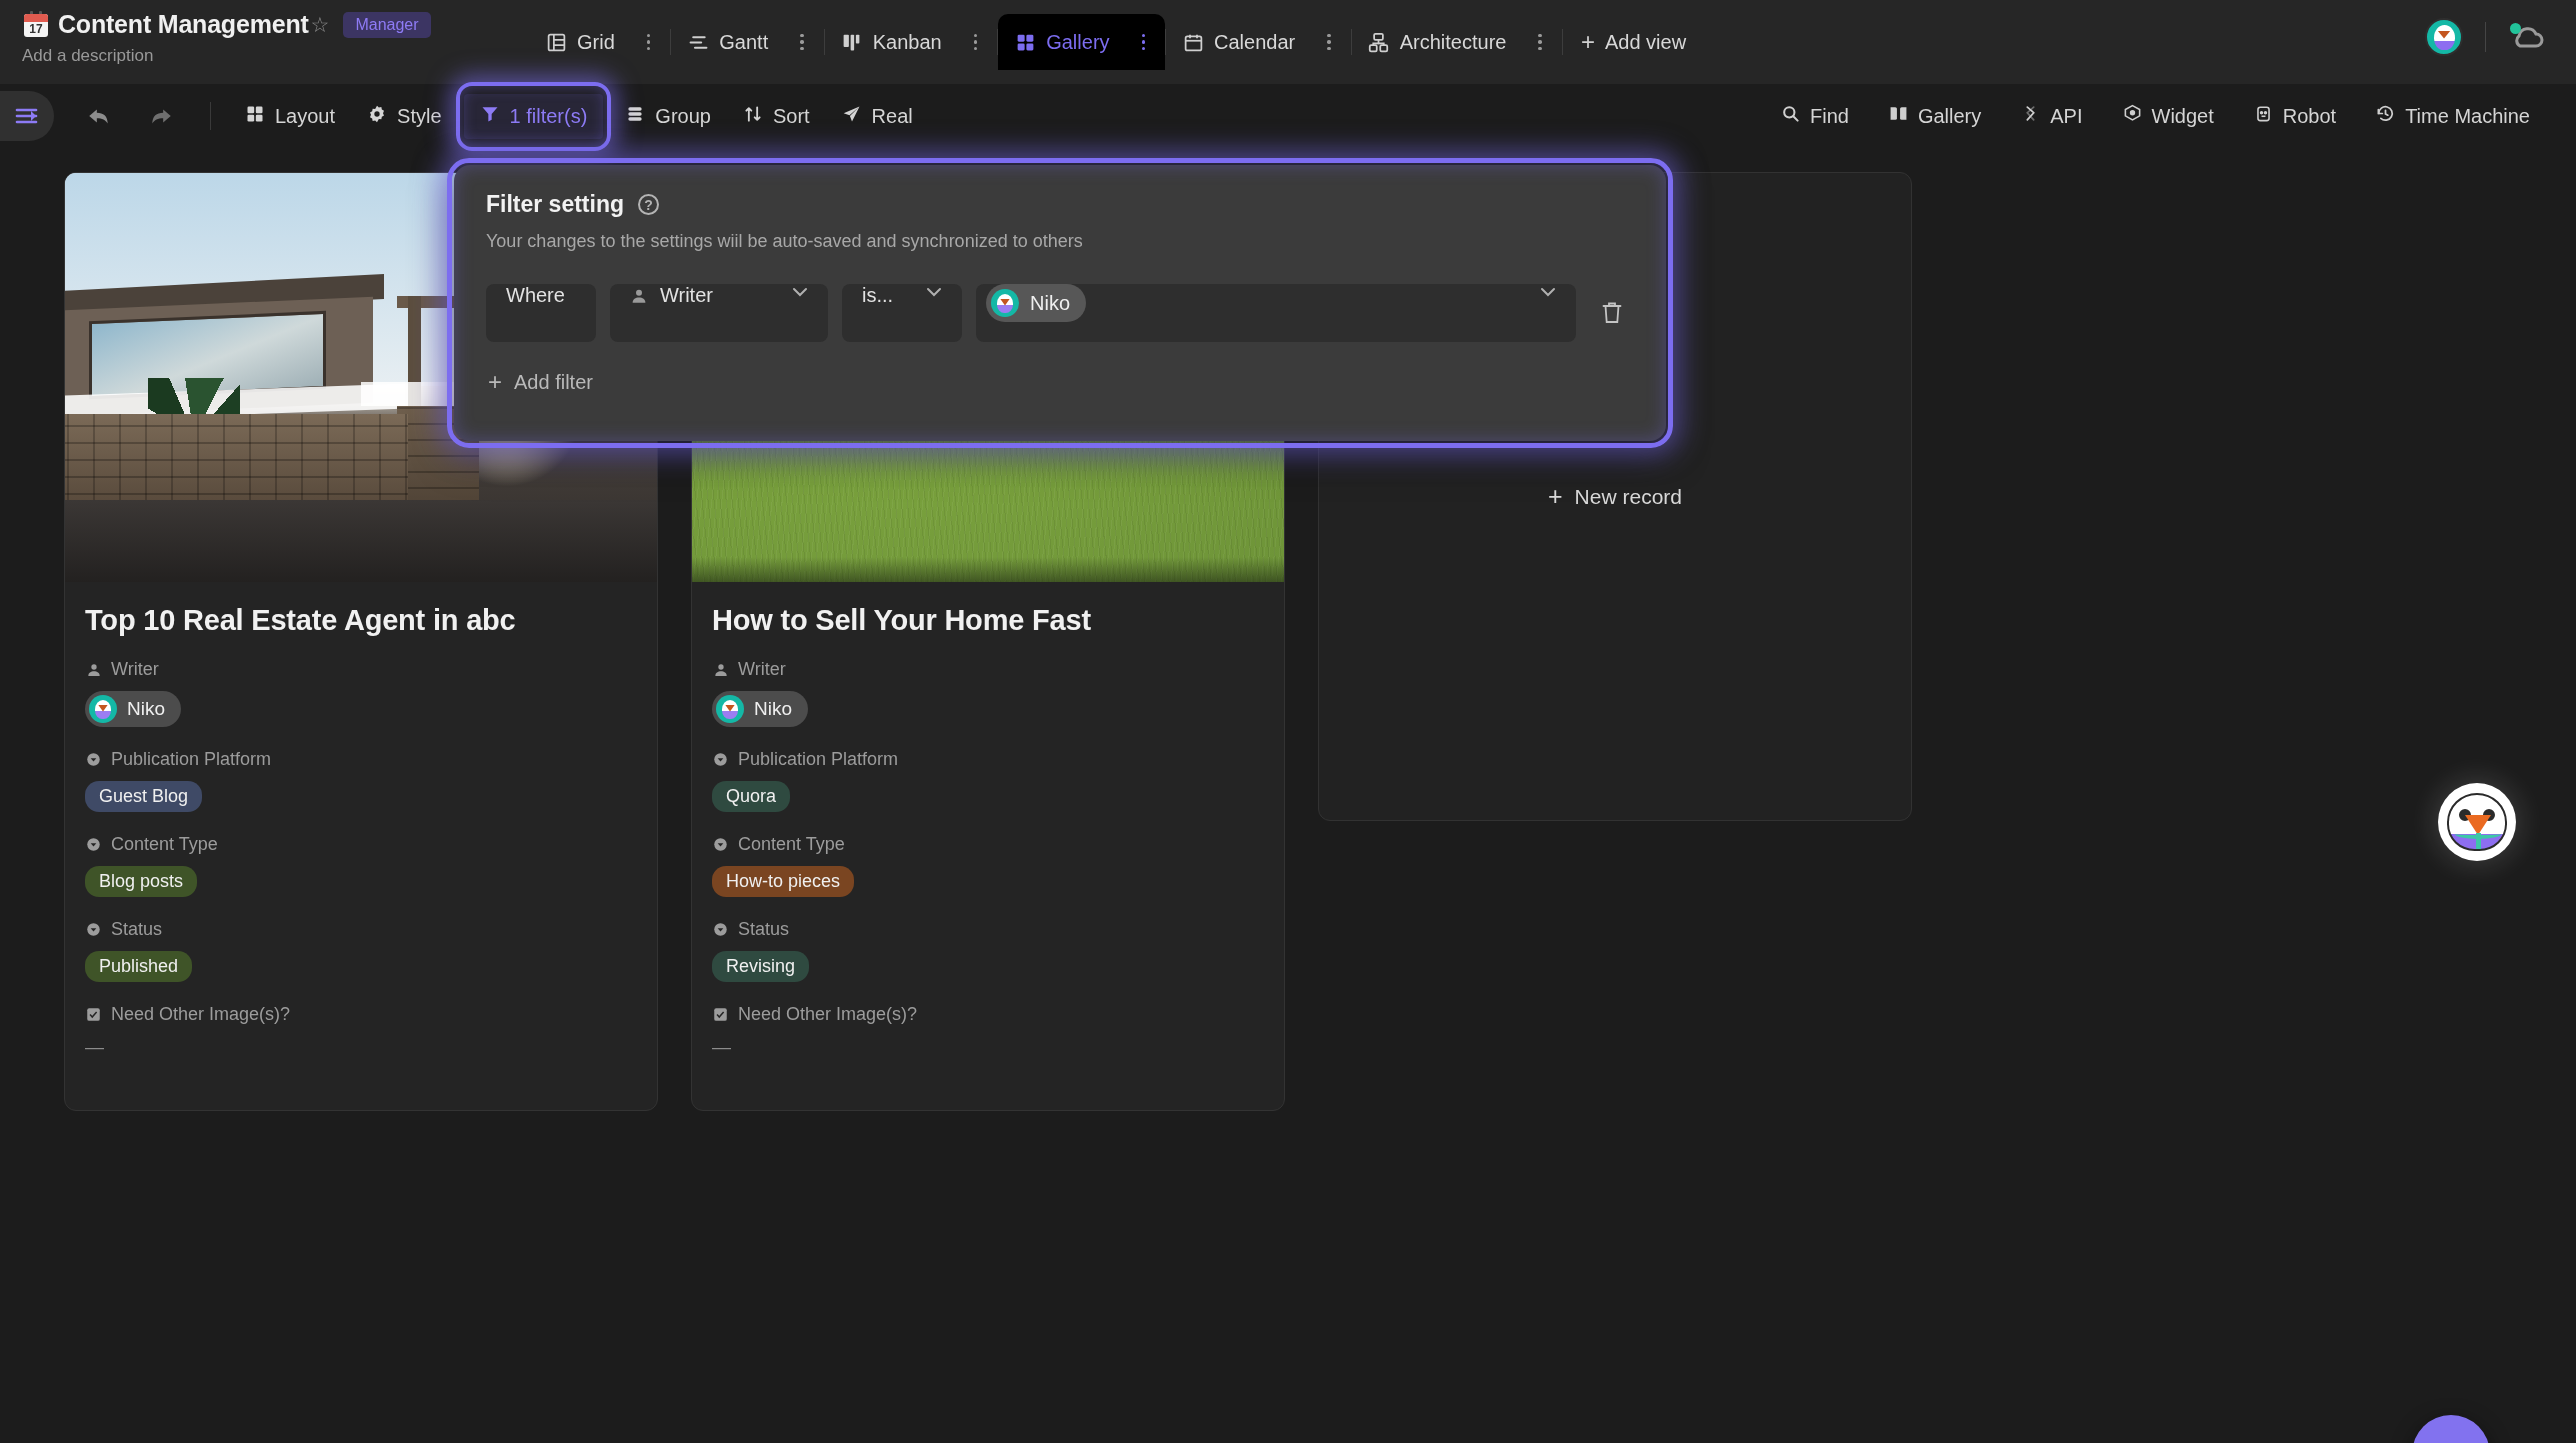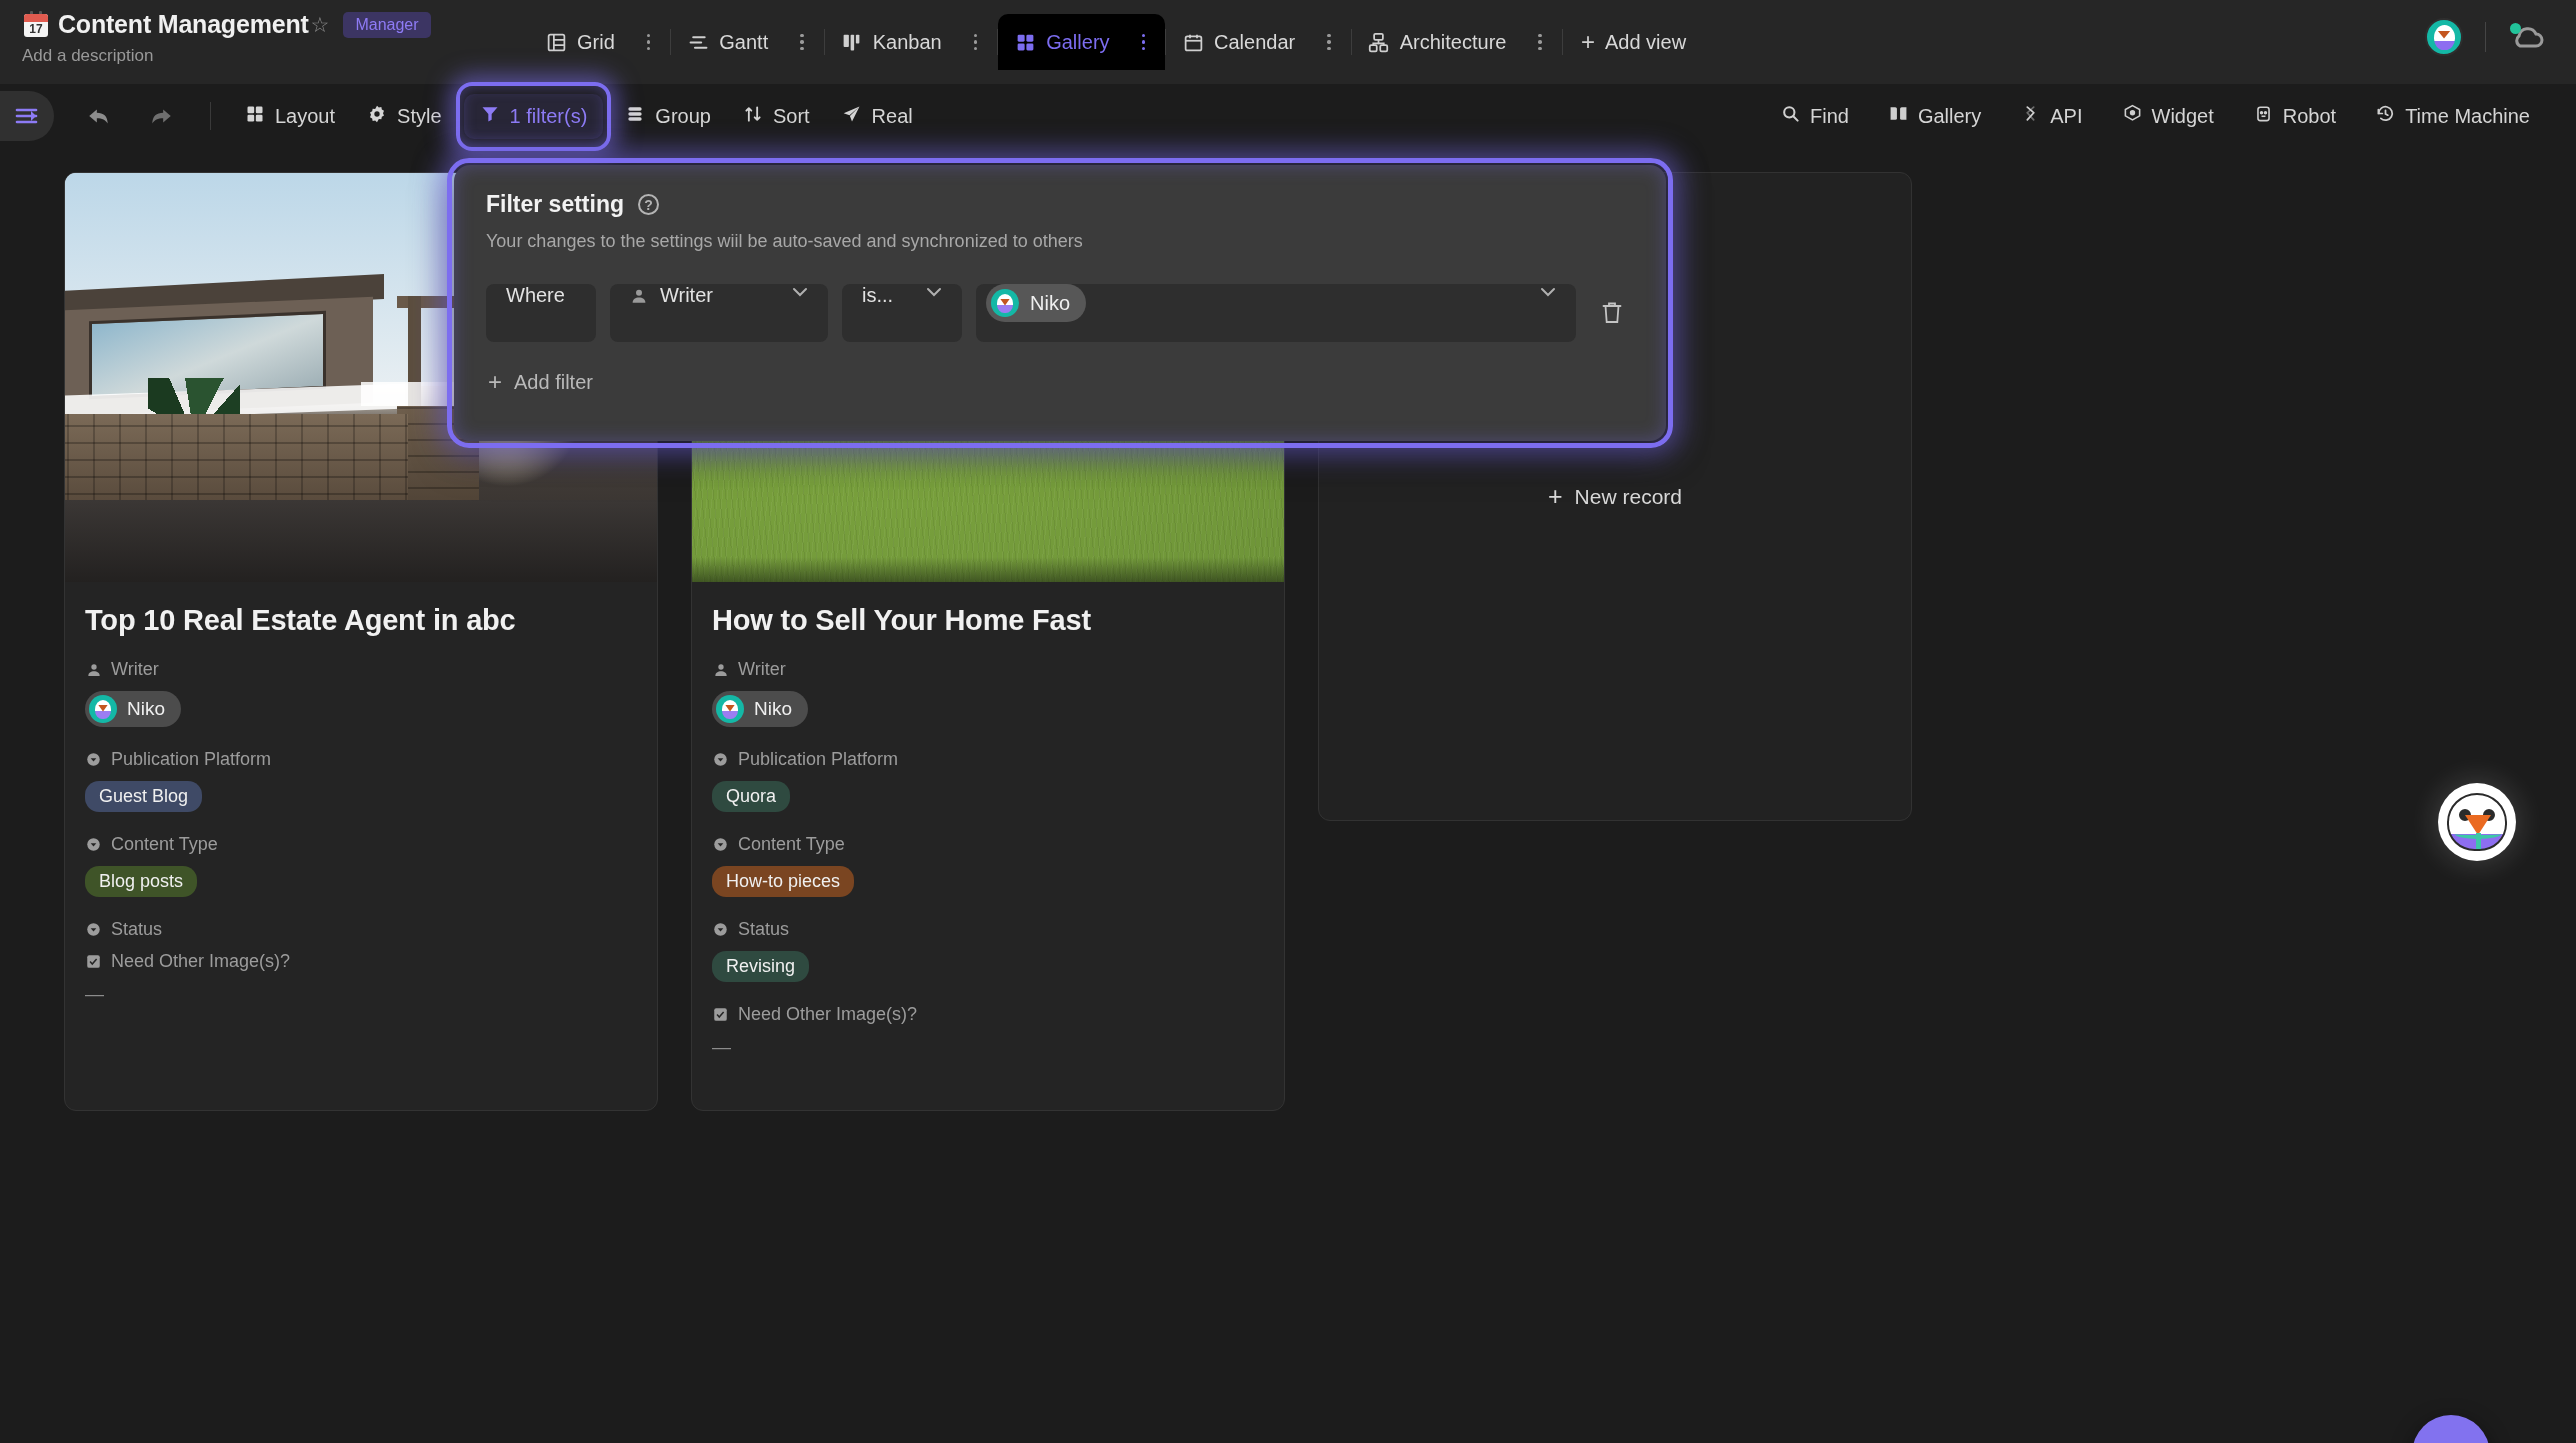--- a/index.html
+++ b/index.html
@@ -107,21 +107,21 @@
     padding: 8px 12px; border-radius: 8px; margin: 0 4px; white-space: nowrap;
   }
   .tb-icon-only { padding: 10px; margin: 0 8px; }
   .tb-sep { width: 1px; height: 28px; background: #3a3a3a; margin: 0 18px; }
   .toolbar-left { display: flex; align-items: center; padding-left: 0px; }
   .toolbar-right { position: absolute; right: 30px; display: flex; align-items: center; gap: 8px; }
 
   .filter-hl-wrap { position: relative; margin: 0 6px; }
   .filter-btn {
     display: flex; align-items: center; gap: 10px; color: #8d7bf5; font-size: 20px;
-    padding: 10px 16px; border-radius: 10px; background: rgba(124,109,240,0.13);
+    padding: 10px 16px; border-radius: 4px; background: rgba(124,109,240,0.13);
     position: relative; z-index: 3;
   }
   .hl-ring {
     position: absolute; inset: -12px -8px; border: 4px solid #7c6df0;
     border-radius: 16px; box-shadow: 0 0 22px 7px rgba(124,109,240,0.55),
       inset 0 0 14px 2px rgba(124,109,240,0.35);
     z-index: 2; pointer-events: none;
   }
 
   
@@ -710,20 +710,23 @@
 
       <div class="field-label">
         <span class="fl-icon">
           <svg width="15" height="15" viewBox="0 0 24 24" fill="#9c9c9c">
               <circle cx="12" cy="12" r="10"></circle>
               <path d="M7.5 10l4.5 5 4.5-5z" fill="#242424"></path>
             </svg>
         </span>
         <span>Status</span>
       </div>
+      <div class="field-val">
+        <span class="tag" style="background:#3f5428;">Published</span>
+      </div>
 
       <div class="field-label">
         <span class="fl-icon">
           <svg width="15" height="15" viewBox="0 0 24 24" fill="#9c9c9c">
               <rect x="2" y="2" width="20" height="20" rx="3"></rect>
               <path d="M6.5 12l3.5 4 7-8" stroke="#242424" stroke-width="2.4" fill="none"></path>
             </svg>
         </span>
         <span>Need Other Image(s)?</span>
       </div>

